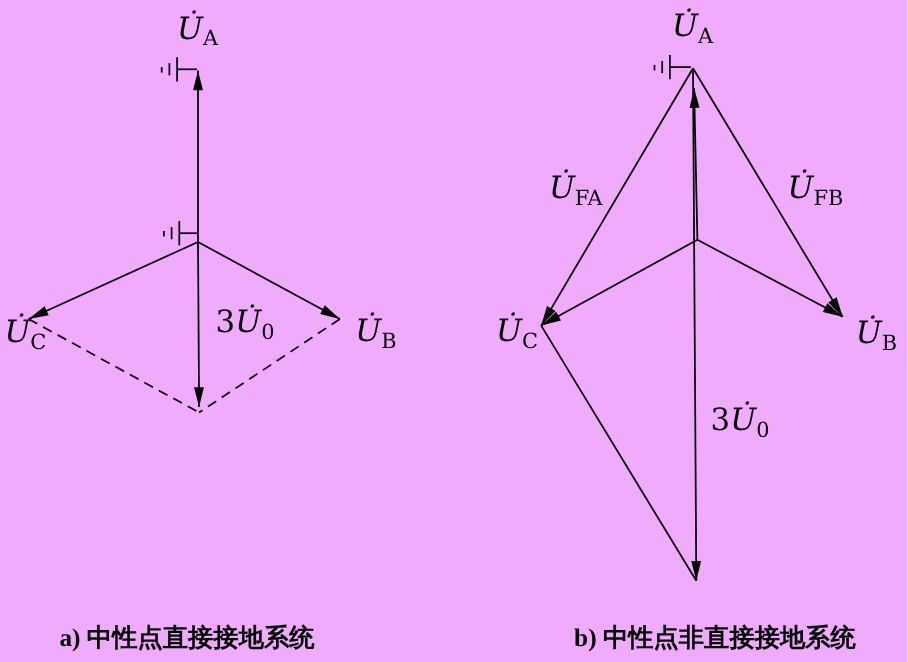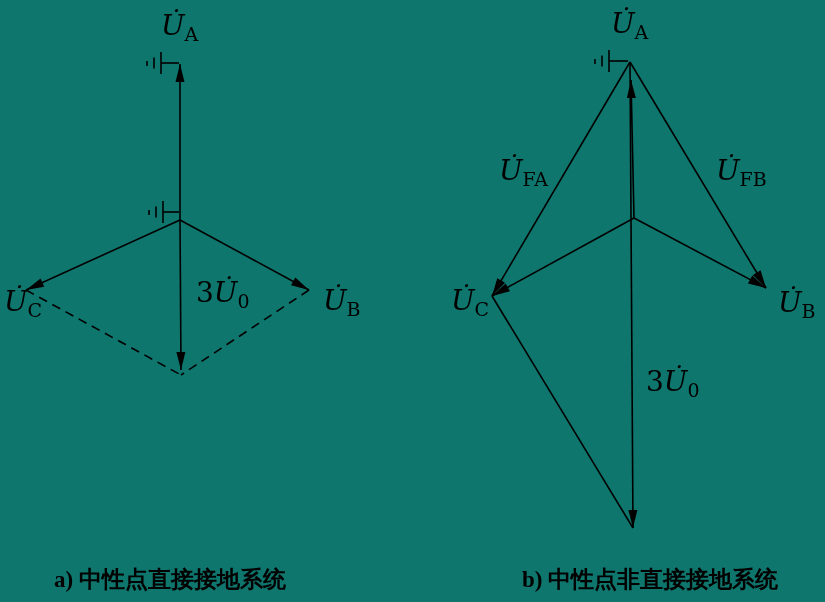--- a/index.html
+++ b/index.html
@@ -4,21 +4,21 @@
 <style>
   html, body {
     margin: 0;
     padding: 0;
     background: #ffffff;
   }
   .canvas {
     position: relative;
     width: 825px;
     height: 602px;
-    background: #0f766e;
+    background: #f0abfc;
     overflow: hidden;
   }
   svg { display: block; }
   .ln {
     stroke: #000000;
     stroke-width: 1.6;
     fill: none;
     stroke-linecap: butt;
   }
   .dash { stroke-dasharray: 9 6; }

